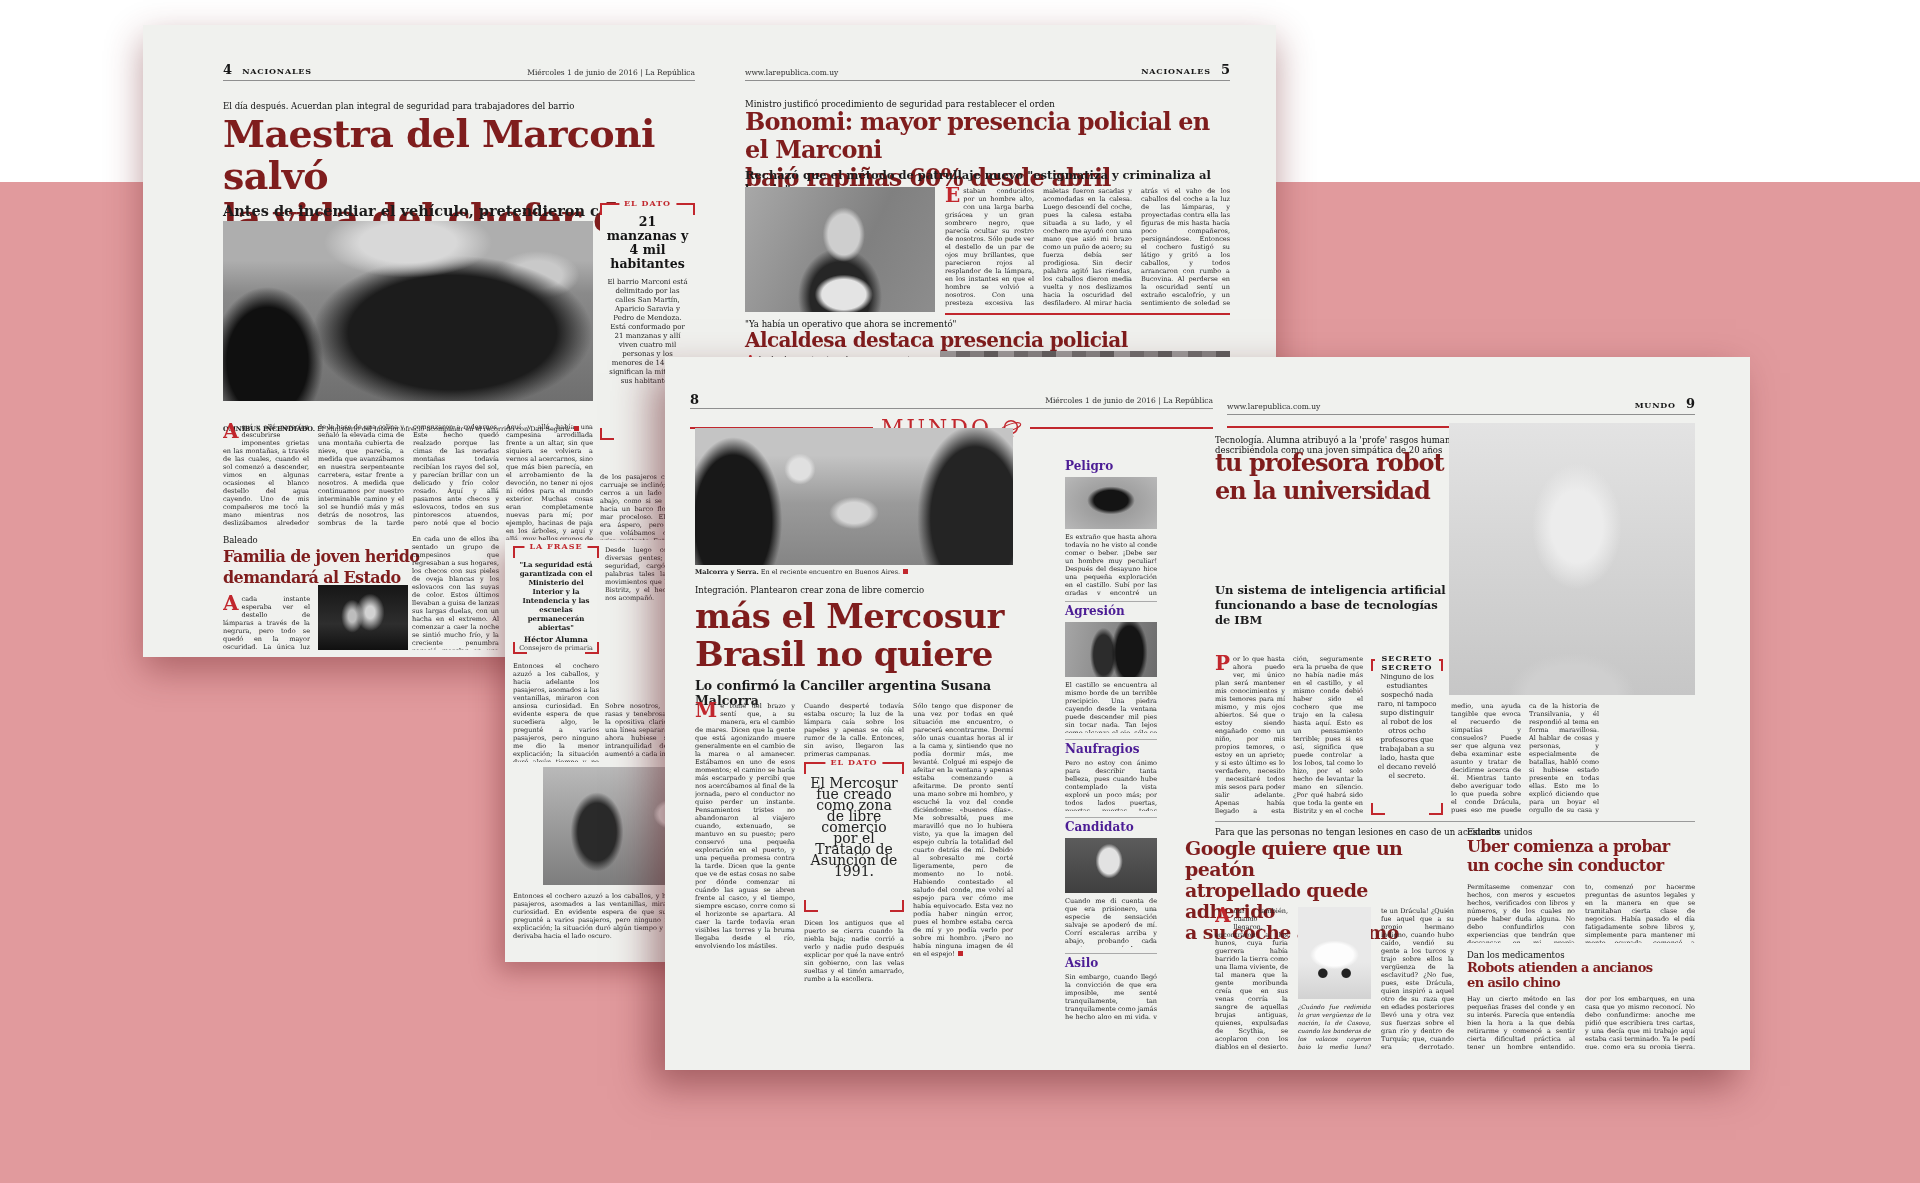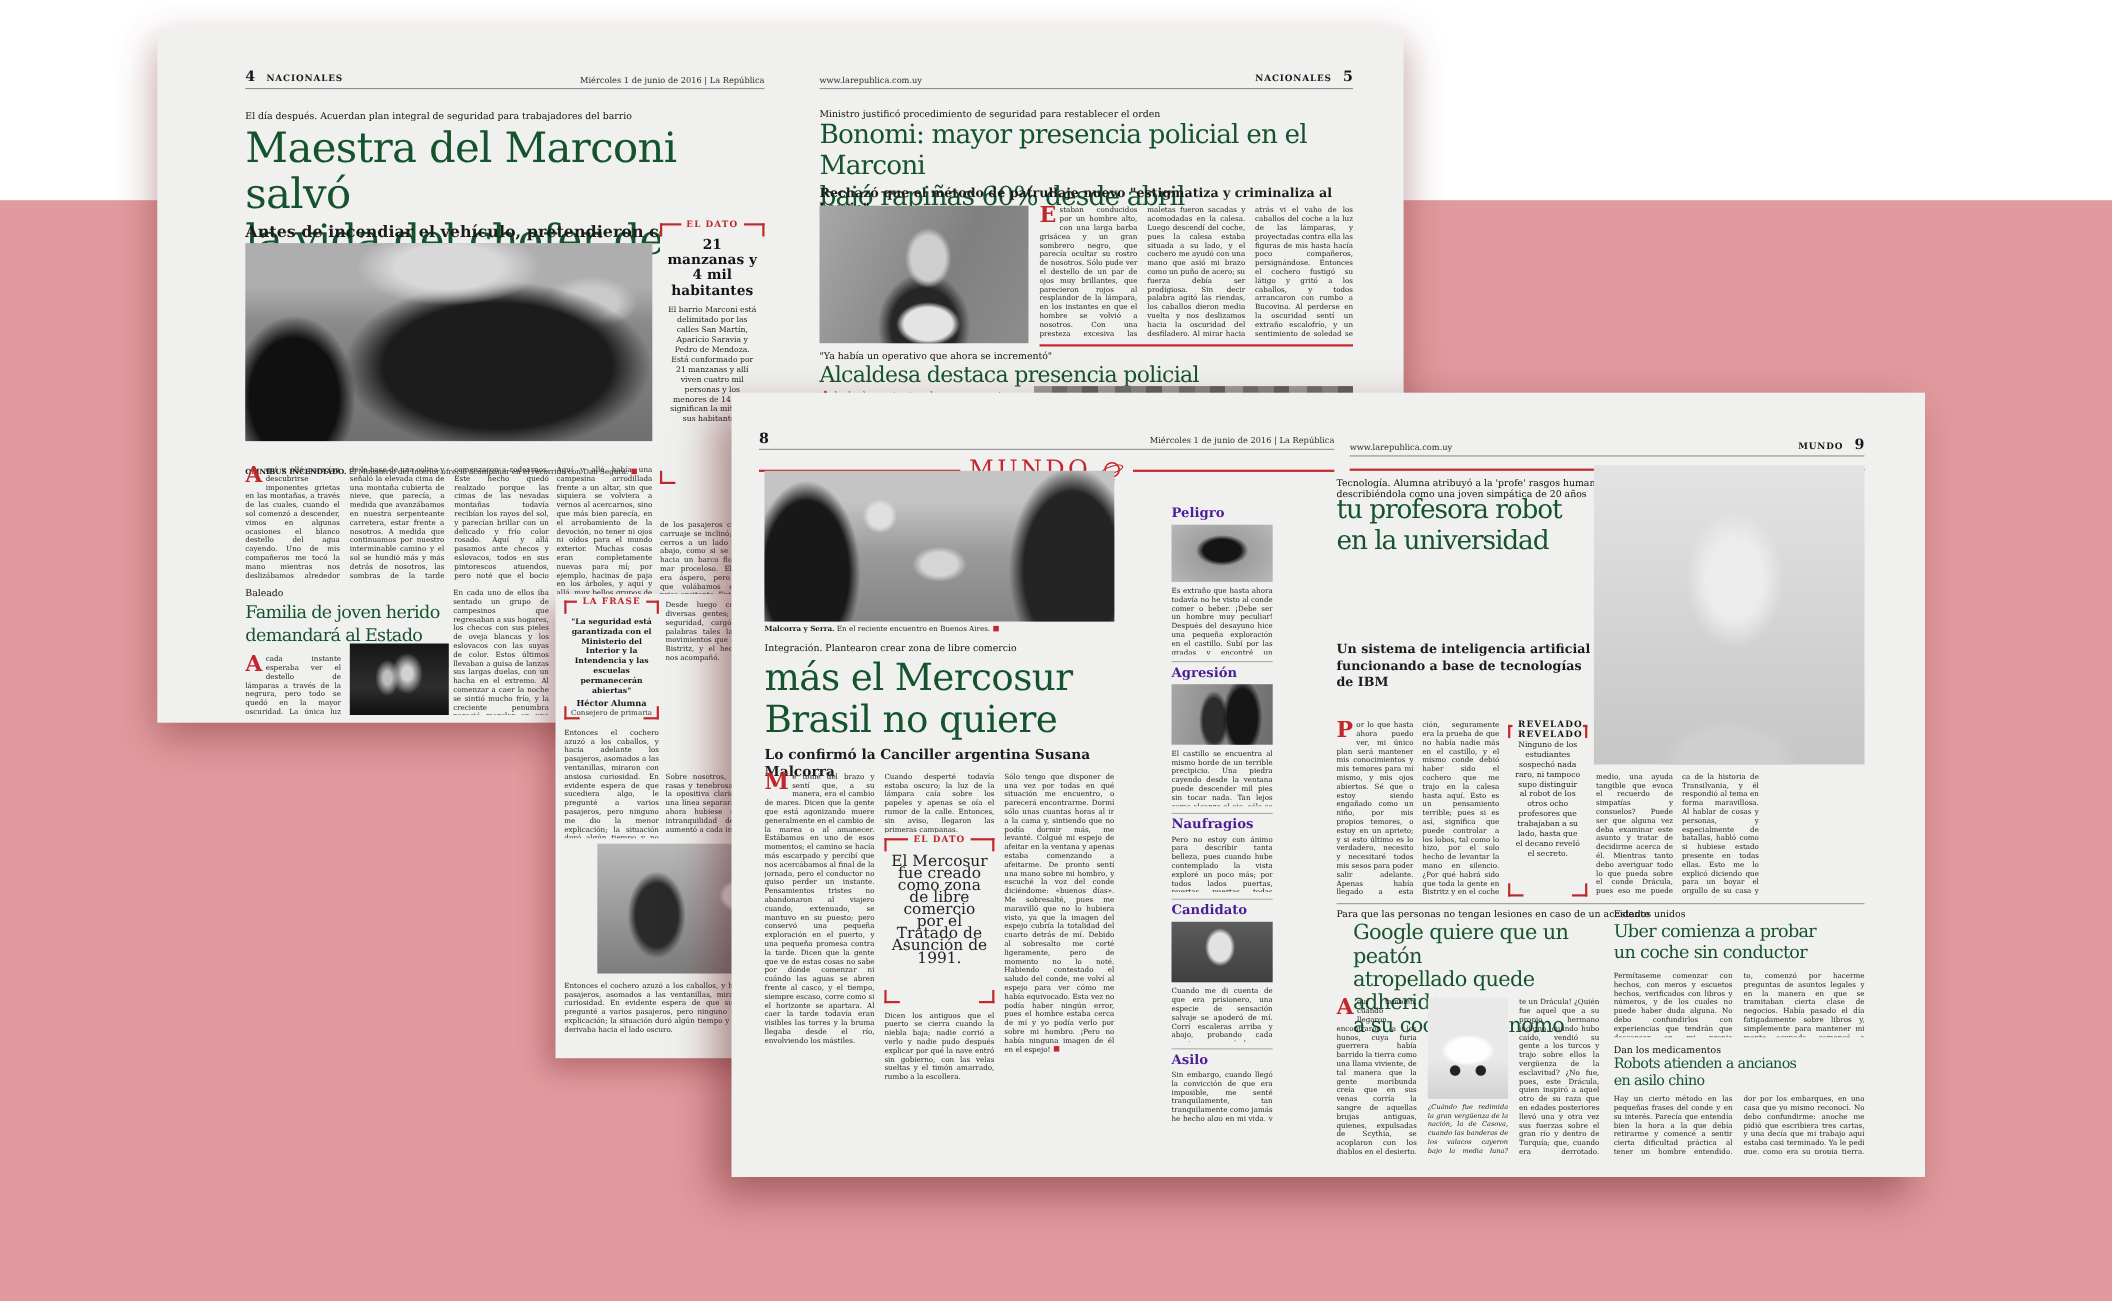--- a/index.html
+++ b/index.html
@@ -10,21 +10,21 @@
 .pinkband{left:0;top:182px;width:1920px;height:1001px;background:#e19a9d}
 .paper{background:var(--paper)}
 .s1{left:143px;top:25px;width:1133px;height:632px;box-shadow:0 14px 34px rgba(110,35,40,.45);z-index:1}
 .s3{left:505px;top:540px;width:720px;height:422px;box-shadow:-8px 10px 24px rgba(110,35,40,.4);z-index:2}
 .s2{left:665px;top:357px;width:1085px;height:713px;box-shadow:-14px 16px 36px rgba(100,30,35,.5);z-index:3}
 .hdr{border-bottom:1px solid #8f8f8f;display:flex;align-items:flex-end;justify-content:space-between;padding-bottom:2px}
 .folio{font:700 13px/13px "DejaVu Serif",serif}
 .sec{font:700 8px/10px "DejaVu Serif",serif;letter-spacing:.8px}
 .pdate{font:7.5px/10px "DejaVu Serif",serif;color:#2e2e2e}
 .kick{font:8.5px/10px "DejaVu Serif",serif;color:#101010}
-.hl{font-family:"DejaVu Serif",serif;font-weight:400;color:#14532d;letter-spacing:-.6px}
+.hl{font-family:"DejaVu Serif",serif;font-weight:700;color:#7f1d1d;letter-spacing:-.6px}
 .deck{font-family:"DejaVu Serif",serif;color:#1c1c1c}
 .bt{font:6.5px/8px "DejaVu Serif",serif;text-align:justify;color:#212121;overflow:hidden}
 .c3c{column-count:3;column-gap:9px}
 .dc{float:left;font:700 20px/17px "DejaVu Serif",serif;color:var(--red);padding-right:3px}
 .cap{font:700 6.5px/8px "DejaVu Serif",serif;color:#1d1d1d}
 .cap .pl{font-weight:400}
 .endsq{display:inline-block;width:5px;height:5px;background:var(--red);margin-left:3px;vertical-align:baseline}
 .ph{background-color:#9a9a9a}
 .redline{background:var(--red);height:2px}
 .bbox{background-color:var(--paper);background-image:linear-gradient(var(--red),var(--red)),linear-gradient(var(--red),var(--red)),linear-gradient(var(--red),var(--red)),linear-gradient(var(--red),var(--red)),linear-gradient(var(--red),var(--red)),linear-gradient(var(--red),var(--red)),linear-gradient(var(--red),var(--red));background-position:0 0,0 0,100% 0,0 100%,100% 100%,0 100%,100% 100%;background-size:100% 2px,2px 12px,2px 12px,14px 2px,14px 2px,2px 12px,2px 12px;background-repeat:no-repeat;text-align:center}
@@ -214,32 +214,32 @@
     <div>en la universidad</div>
   </div>
   <div class="abs deck" style="left:550px;top:226px;width:240px;font-size:11.5px;font-weight:700;line-height:15px">Un sistema de inteligencia artificial funcionando a base de tecnologías de IBM</div>
   <div class="abs ph ph-jill" style="left:784px;top:66px;width:246px;height:272px"></div>
 
   <div class="abs bt" style="left:550px;top:298px;width:70px;height:160px">
     <span class="dc">P</span><span>or lo que hasta ahora puedo ver, mi único plan será mantener mis conocimientos y mis temores para mí mismo, y mis ojos abiertos. Sé que o estoy siendo engañado como un niño, por mis propios temores, o estoy en un aprieto; y si esto último es lo verdadero, necesito y necesitaré todos mis sesos para poder salir adelante. Apenas había llegado a esta conclusión cuando oí que la gran puerta de abajo se cerraba, y supe que el conde había regresado. No llegó de inmediato a la biblioteca, por lo que cautelosamente regresé a mi cuarto, y lo encontré arreglándome la cama. Esto era raro, pero sólo confirmó lo que yo había estado sospechando: en la casa no había sirvientes.</span>
   </div>
   <div class="abs bt" style="left:628px;top:298px;width:70px;height:160px">ción, seguramente era la prueba de que no había nadie más en el castillo, y el mismo conde debió haber sido el cochero que me trajo en la calesa hasta aquí. Esto es un pensamiento terrible; pues si es así, significa que puede controlar a los lobos, tal como lo hizo, por el solo hecho de levantar la mano en silencio. ¿Por qué habrá sido que toda la gente en Bistritz y en el coche sentían tanto temor por mí? ¿Qué significado le daban al crucifijo, al ajo, a la rosa salvaje, al fresno de montaña? ¡Bendita sea aquella buena mujer que me colgó el crucifijo alrededor del cuello! Me da consuelo y fuerza cada vez que lo toco.</div>
   <div class="abs bbox" style="left:706px;top:302px;width:72px;height:156px">
-    <span class="blab dark" style="width:64px;white-space:normal;line-height:9px">REVELADO REVELADO</span>
+    <span class="blab dark" style="width:64px;white-space:normal;line-height:9px">SECRETO SECRETO</span>
     <div class="btxt" style="padding-top:14px">Ninguno de los estudiantes sospechó nada raro, ni tampoco supo distinguir al robot de los otros ocho profesores que trabajaban a su lado, hasta que el decano reveló el secreto.</div>
   </div>
   <div class="abs bt" style="left:786px;top:345px;width:70px;height:113px">medio, una ayuda tangible que evoca el recuerdo de simpatías y consuelos? Puede ser que alguna vez deba examinar este asunto y tratar de decidirme acerca de él. Mientras tanto debo averiguar todo lo que pueda sobre el conde Drácula, pues eso me puede ayudar a comprender. Esta noche lo haré que hable sobre él mismo, volteando la conversación en esa dirección. Sin embargo, debo ser muy cuidadoso para no despertar sus sospechas. Medianoche. He tenido una larga conversación con el conde. Le hice unas cuantas preguntas acer-</div>
   <div class="abs bt" style="left:864px;top:345px;width:70px;height:113px">
     <span>ca de la historia de Transilvania, y él respondió al tema en forma maravillosa. Al hablar de cosas y personas, y especialmente de batallas, habló como si hubiese estado presente en todas ellas. Esto me lo explicó diciendo que para un boyar el orgullo de su casa y su nombre es su propio orgullo, que la gloria de ellos es su propia gloria, que el destino de ellos es su propio destino. Siempre que habló de su casa se refería a ella diciendo «nosotros», y casi todo el tiempo habló en plural, tal como hablan los reyes.</span>
   </div>
 
   <div class="abs" style="left:550px;top:464px;width:480px;border-top:1px solid #9a9a9a"></div>
 
   <div class="abs kick" style="left:550px;top:470px;width:300px">Para que las personas no tengan lesiones en caso de un accidente</div>
-  <div class="abs hl" style="left:565px;top:481px;width:250px;font-size:19px;line-height:21px">
+  <div class="abs hl" style="left:520px;top:481px;width:250px;font-size:19px;line-height:21px">
     <div>Google quiere que un peatón</div>
     <div>atropellado quede adherido</div>
     <div>a su coche autónomo</div>
   </div>
   <div class="abs bt" style="left:550px;top:550px;width:73px;height:142px">
     <span class="dc">A</span><span>quí también, cuando llegaron, encontraron a los hunos, cuya furia guerrera había barrido la tierra como una llama viviente, de tal manera que la gente moribunda creía que en sus venas corría la sangre de aquellas brujas antiguas, quienes, expulsadas de Scythia, se acoplaron con los diablos en el desierto. Y cuando la invasión fue rechazada, ¿no fue uno de mi propia raza el que como Voivode cruzó el Danubio para batir al turco en su propio campo?</span>
   </div>
   <div class="abs ph ph-car" style="left:633px;top:550px;width:73px;height:92px"></div>
   <div class="abs bt it" style="left:633px;top:646px;width:73px;height:46px;font-size:6px">¿Cuándo fue redimida la gran vergüenza de la nación, la de Casova, cuando las banderas de los valacos cayeron bajo la media luna? ¿Quién más sino uno de mi propia raza cruzó el Danubio y batió al turco en su propia tierra?</div>
   <div class="abs bt" style="left:716px;top:550px;width:73px;height:142px">

